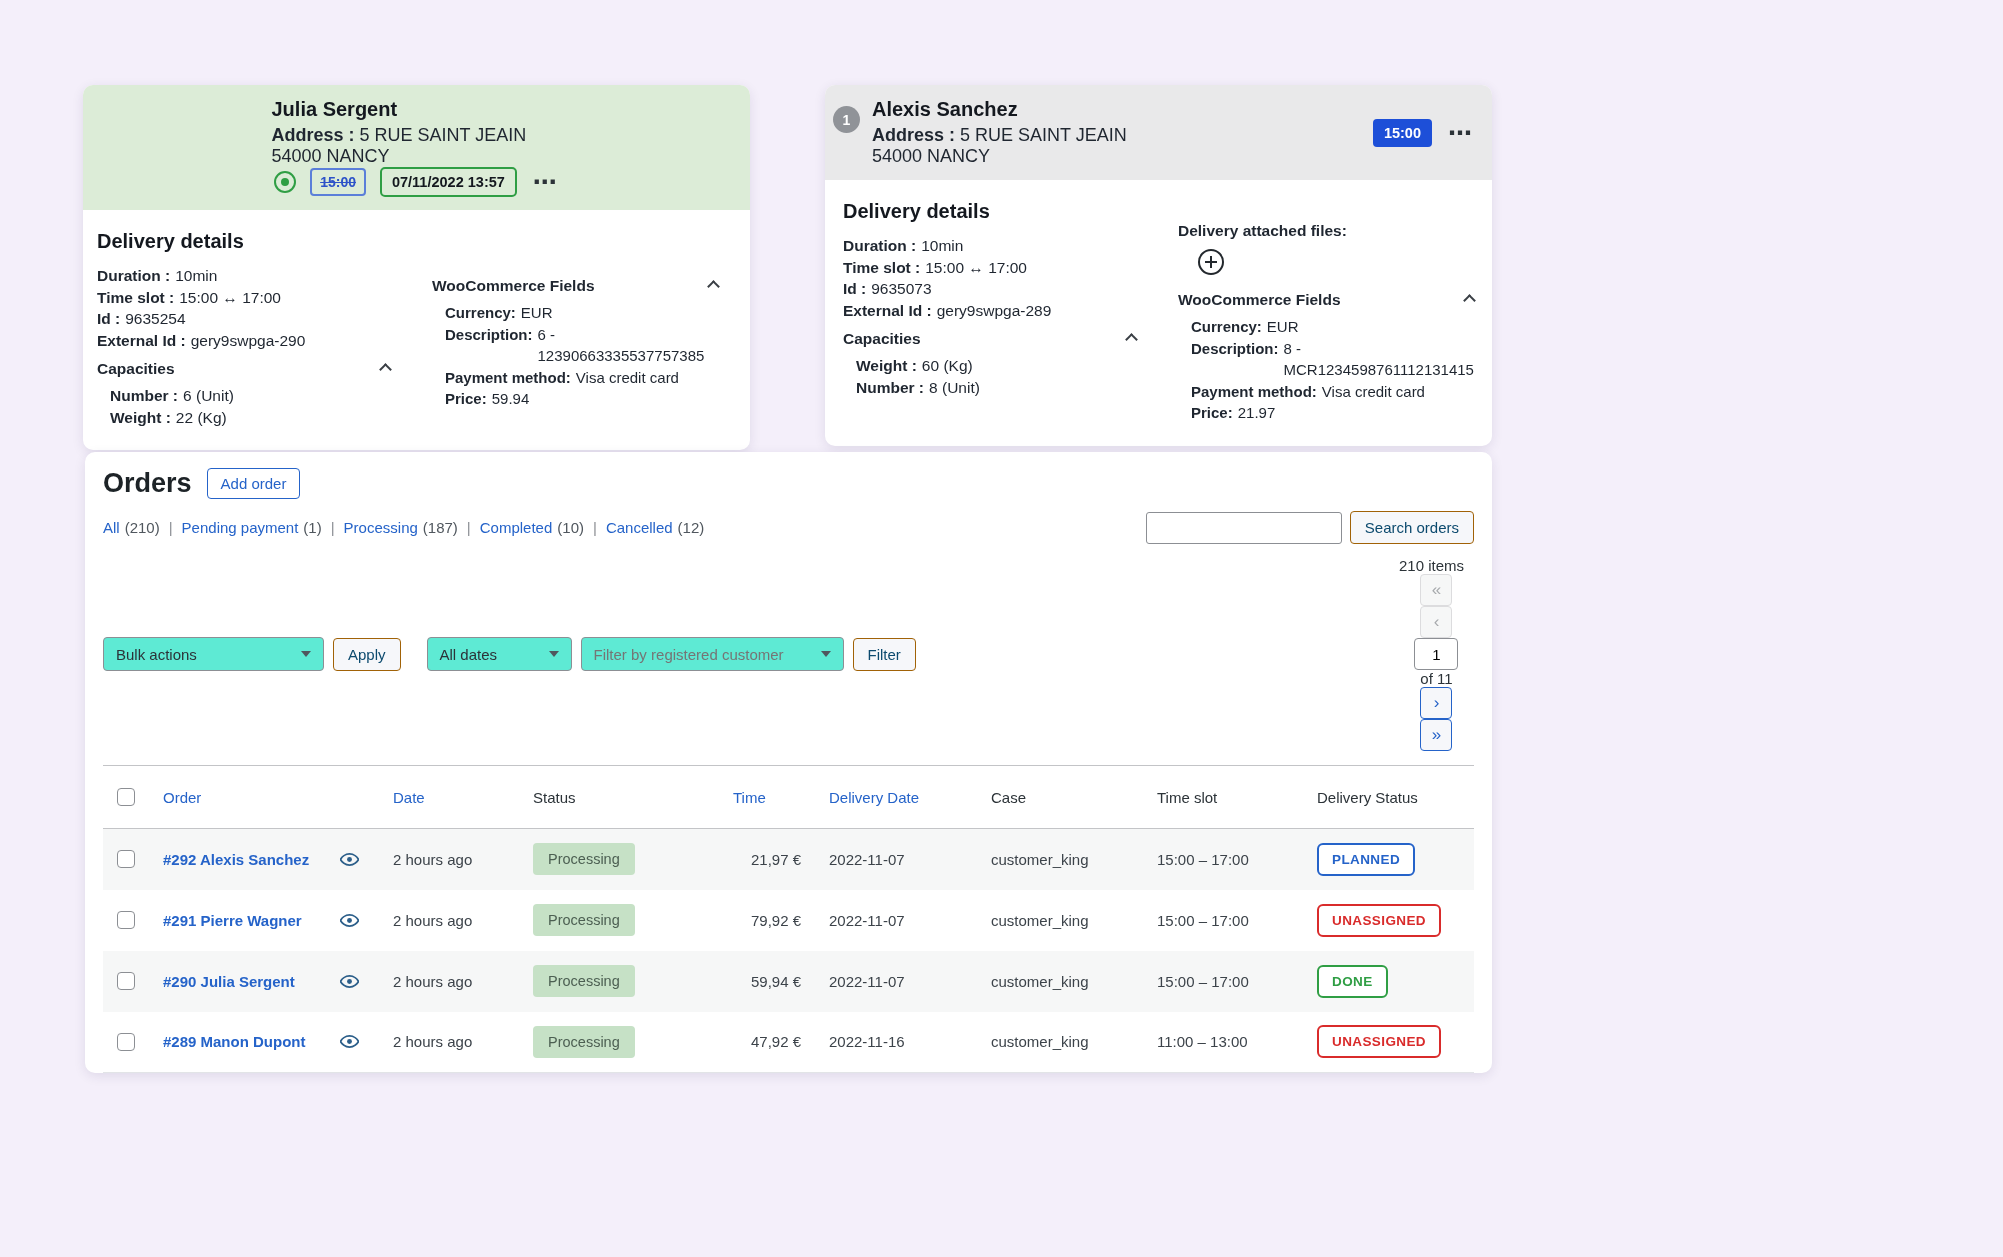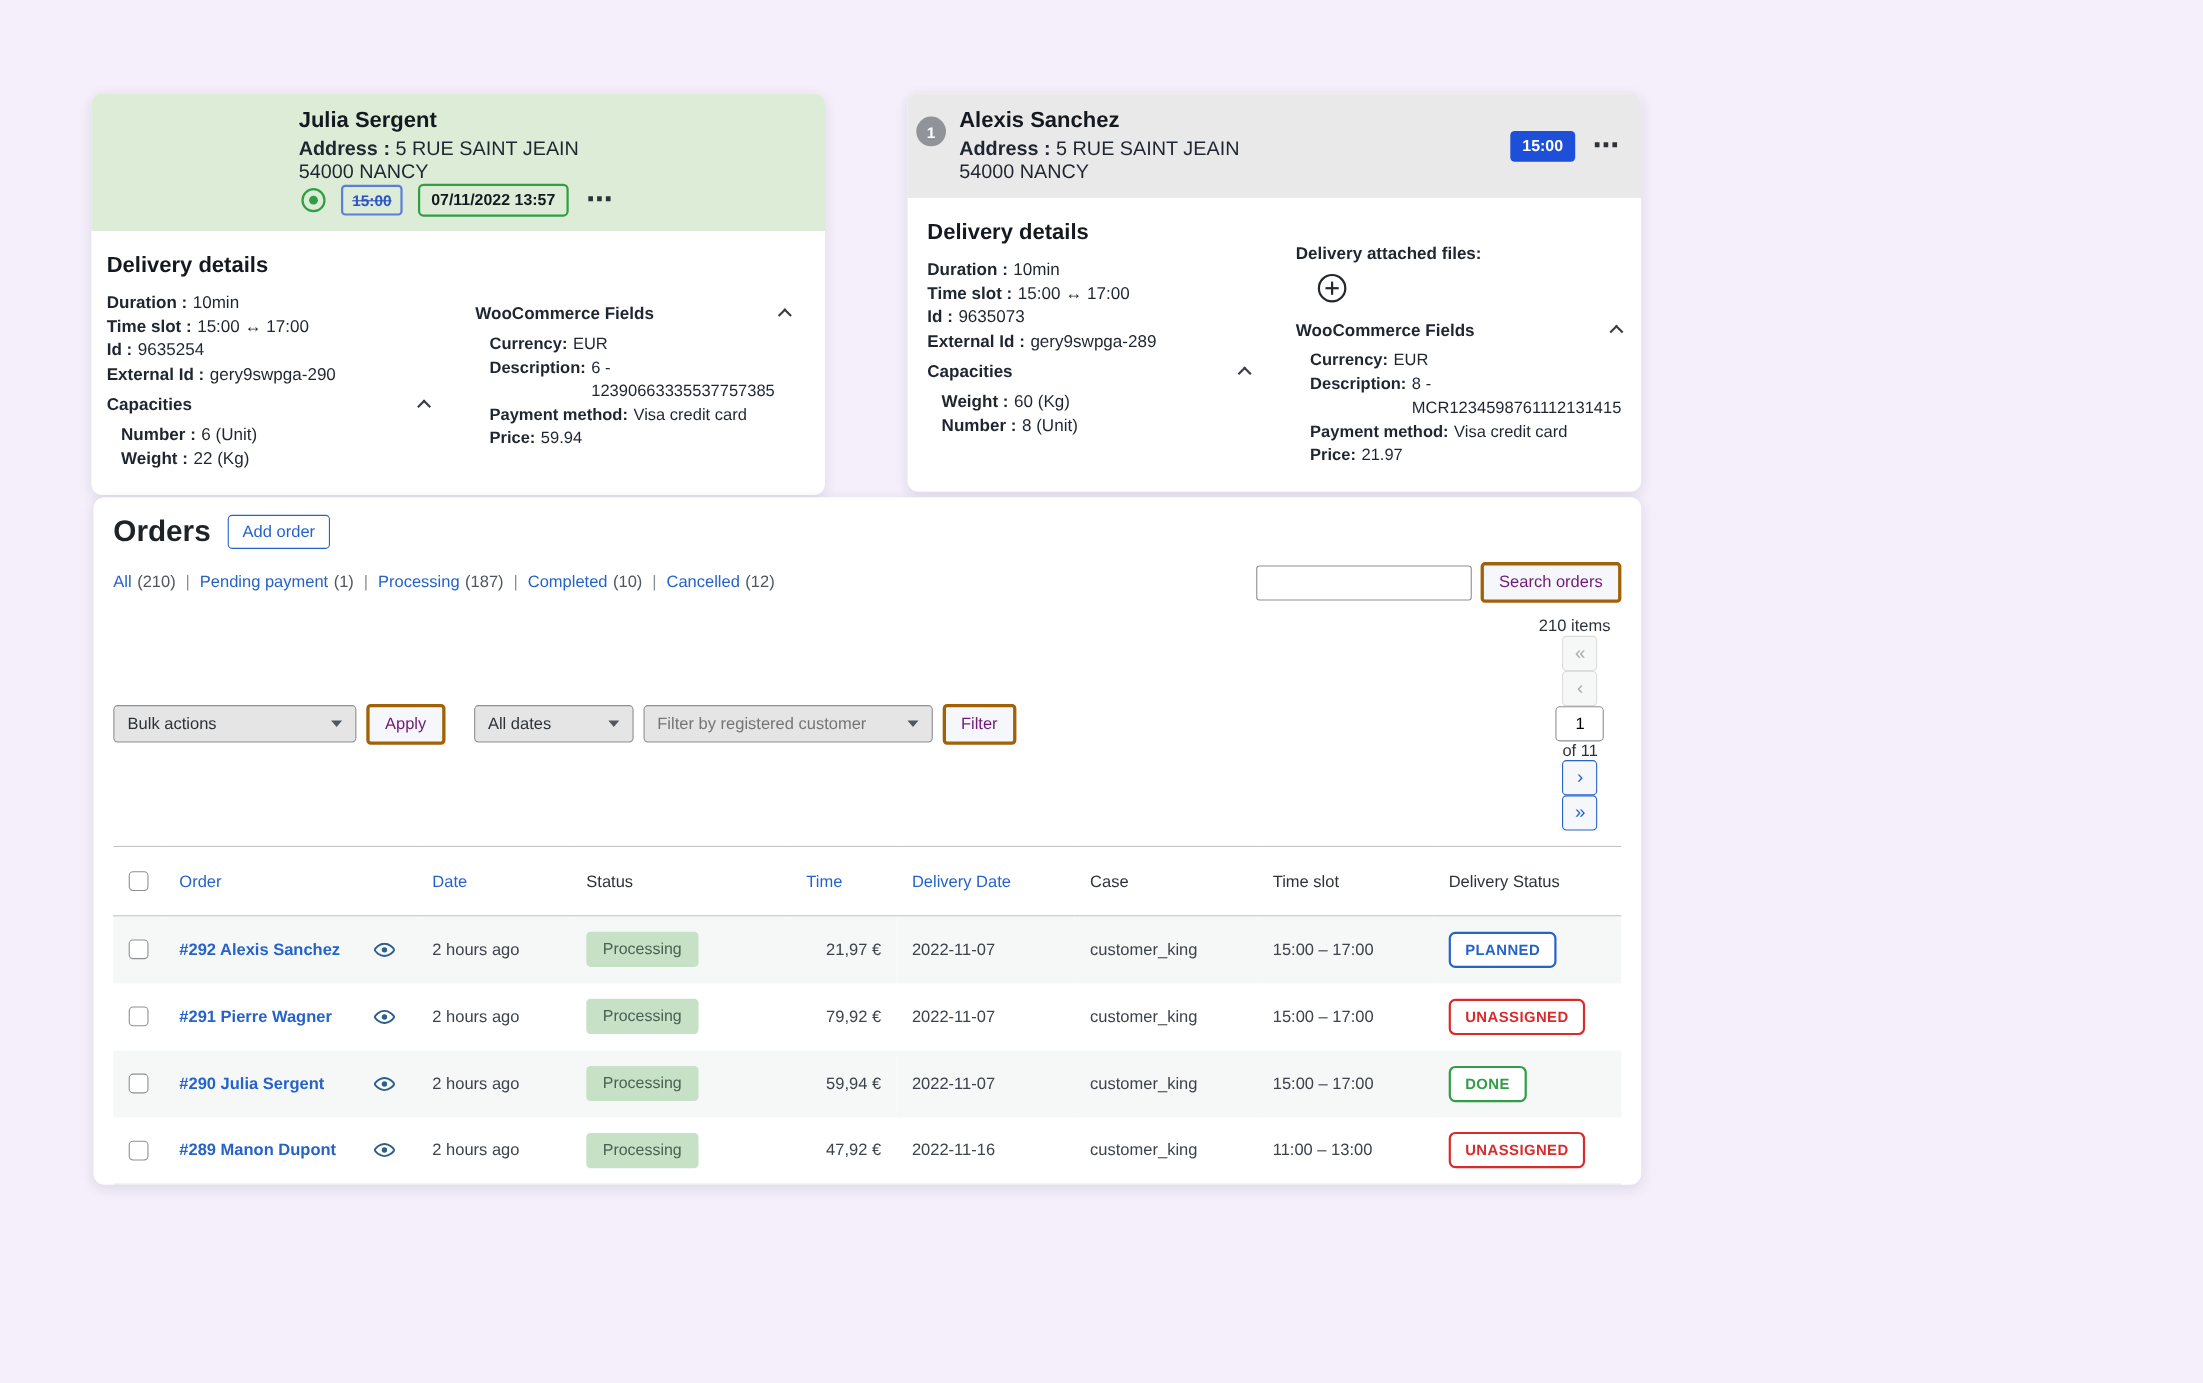--- a/index.html
+++ b/index.html
@@ -77,36 +77,36 @@
   .plus-circle::before, .plus-circle::after { content: ""; position: absolute; background: #23282d; }
   .plus-circle::before { width: 12px; height: 2px; left: 5px; top: 10px; }
   .plus-circle::after  { width: 2px; height: 12px; left: 10px; top: 5px; }
 
   
   #orders-panel { left: 85px; top: 452px; width: 1407px; padding: 16px 18px 0; overflow: hidden; }
   .orders-title-row { display: flex; align-items: center; gap: 15px; }
   .orders-title { font-size: 27px; font-weight: 600; color: #1d2327; }
   .btn-outline-blue { border: 1px solid #2563c9; color: #2563c9; background: #fff;
     border-radius: 4px; padding: 6px 13px; font-size: 15px; font-family: inherit; cursor: pointer; }
-  .btn-secondary { border: 3px solid #a16207; color: #701a75; background: #f6f7fa;
+  .btn-secondary { border: 1px solid #a16207; color: #0c4a6e; background: #f6f7fa;
     border-radius: 4px; padding: 7px 14px; font-size: 15px; font-family: inherit; cursor: pointer; }
 
   .filters-row { display: flex; justify-content: space-between; align-items: center; margin-top: 12px; }
   .status-filters { display: flex; align-items: center; gap: 9px; font-size: 15px; }
   .status-filters a { color: #2563c9; text-decoration: none; display: inline-flex; gap: 5px; }
   .status-filters .count { color: #50575e; }
   .sep { color: #8c8f94; }
   .search-group { display: flex; align-items: center; gap: 8px; }
   .search-input { width: 196px; height: 32px; border: 1px solid #8c8f94; border-radius: 3px;
     background: #fff; padding: 0 8px; font-size: 15px; font-family: inherit; }
 
   .toolbar-row { display: flex; justify-content: space-between; align-items: center; margin-top: 13px; }
   .toolbar-left { display: flex; align-items: center; gap: 9px; }
   .fake-select { display: inline-flex; align-items: center; justify-content: space-between;
-    gap: 24px; height: 34px; border: 1px solid #8c8f94; border-radius: 4px; background: #e5e5e5;
+    gap: 24px; height: 34px; border: 1px solid #8c8f94; border-radius: 4px; background: #5eead4;
     padding: 0 12px; font-size: 15px; color: #2c3338; cursor: pointer; }
   .fake-select.placeholder { color: #757575; }
   #bulk-select { min-width: 221px; }
   #dates-select { min-width: 145px; margin-left: 17px; }
   #customer-select { min-width: 263px; }
   .caret { width: 0; height: 0; border-left: 5px solid transparent; border-right: 5px solid transparent;
     border-top: 6px solid #50575e; }
 
   .pagination { display: flex; align-items: center; gap: 0; font-size: 15px; color: #2c3338; flex-direction: column; }
   .items-count { margin-right: 10px; color: #2c3338; }

